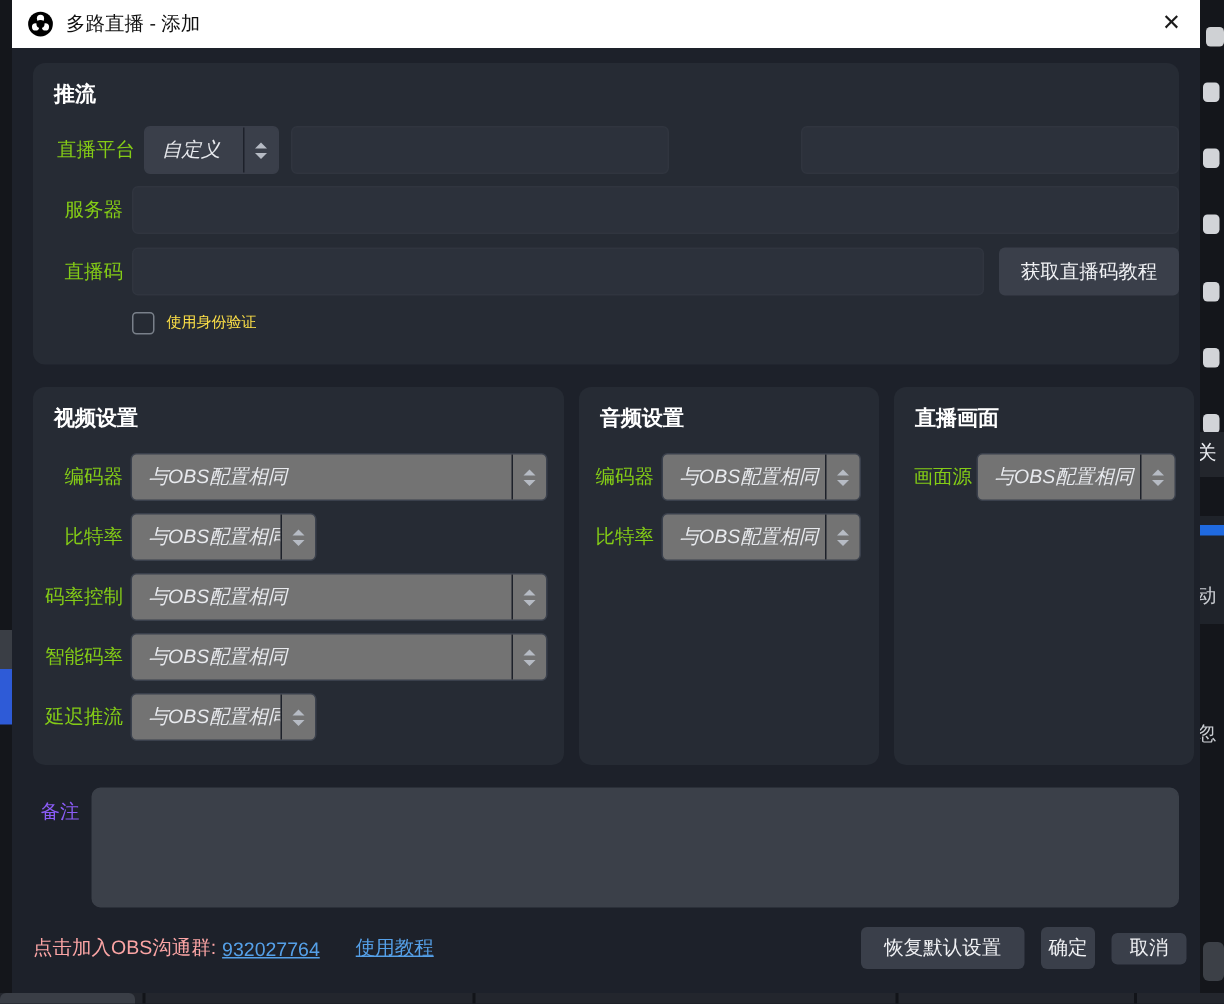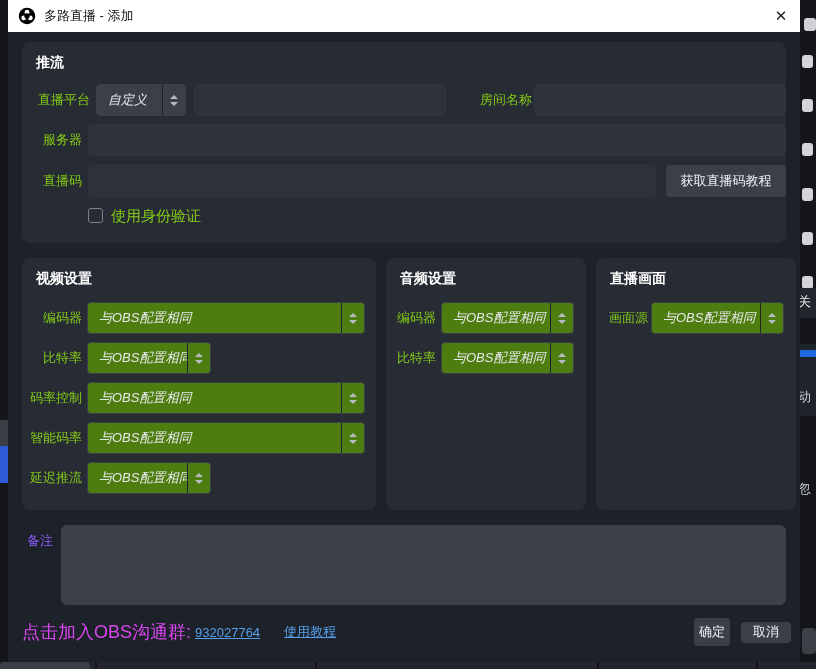--- a/index.html
+++ b/index.html
@@ -49,39 +49,39 @@
   .row { position:absolute; height:32px; }
   .flabel { position:absolute; top:0; height:32px; line-height:32px; font-size:13px; color:#84cc16; text-align:right; }
 
   .text-input {
     position:absolute; top:0; height:32px; background:#2c313b; border:1px solid #30353f;
     border-radius:4px; color:#e8eaee; font-size:13px; padding:0 10px; outline:none;
     font-family:inherit;
   }
   .select {
     position:absolute; top:0; height:32px; display:flex; align-items:stretch;
-    background:#4d7c0f; border:1px solid #3a404c; border-radius:4px; cursor:default;
+    background:#737373; border:1px solid #3a404c; border-radius:4px; cursor:default;
   }
   .select.light { background:#3a3f4a; border-color:#3a3f4a; }
   .select-value { flex:1; line-height:30px; padding-left:11px; font-size:13px; color:#e8eaee; white-space:nowrap; overflow:hidden;font-style:italic; }
   .select-arrows {
     flex:0 0 23px; border-left:1px solid #1d212a; display:flex; flex-direction:column;
     align-items:center; justify-content:center; gap:3px;
   }
   .select-arrows .up { width:0; height:0; border-left:4px solid transparent; border-right:4px solid transparent; border-bottom:4px solid #b6bbc4; }
   .select-arrows .dn { width:0; height:0; border-left:4px solid transparent; border-right:4px solid transparent; border-top:4px solid #b6bbc4; }
 
   .btn {
     background:#3a3f4a; color:#f0f1f4; border:none; border-radius:4px; font-size:13px;
     font-family:inherit; cursor:default;
   }
   .btn-tutorial { position:absolute; left:644px; top:0; width:120px; height:32px; }
 
   .checkbox { position:absolute; left:66px; top:3px; width:15px; height:15px; border:1.5px solid #79808a; border-radius:3px; background:transparent; }
-  .checkbox-label { position:absolute; left:89px; top:0; height:22px; line-height:22px; font-size:15px; color:#84cc16; }
+  .checkbox-label { position:absolute; left:89px; top:0; height:22px; line-height:22px; font-size:10px; color:#fde047; }
 
   
   .push-r1 { left:0; top:42px;  width:764px; }
   .push-r2 { left:0; top:82px;  width:764px; }
   .push-r3 { left:0; top:123px; width:764px; }
   .push-r4 { left:0; top:163px; width:764px; height:22px; }
   .lbl-platform { left:0; width:68px; }
   .sel-platform { left:74px; width:90px; }
   .inp-platform-url { left:172px; width:252px; }
   .lbl-room { left:430px; width:80px; }
@@ -108,21 +108,21 @@
     position:absolute; left:53px; top:493px; width:725px; height:80px; background:#3b4049;
     border:1px solid #3b4049; border-radius:6px; color:#e8eaee; font-size:13px; padding:8px 10px;
     resize:none; outline:none; font-family:inherit;
   }
 
   
   .dialog-footer {
     position:absolute; left:14px; top:586px; width:769px; height:28px;
     display:flex; align-items:center;
   }
-  .footer-text { font-size:18px; color:#d946ef; }
+  .footer-text { font-size:13px; color:#fca5a5; }
   .footer-link { font-size:13px; color:#55a0e8; text-decoration:underline; margin-left:4px; cursor:pointer; }
   .footer-link.second { margin-left:24px; }
   .footer-spacer { flex:1; }
   .btn-reset { width:109px; height:28px; margin-right:11px; }
   .btn-ok { width:36px; height:28px; margin-right:11px; }
   .btn-cancel { width:50px; height:21px; }
 </style>
 </head>
 <body>
 
@@ -173,21 +173,20 @@
         <div class="row push-r1">
           <span class="flabel lbl-platform">直播平台</span>
           <div class="select light sel-platform">
             <span class="select-value">自定义</span>
             <span class="select-arrows">
                 <i class="up"></i>
                 <i class="dn"></i>
               </span>
           </div>
           <input class="text-input inp-platform-url" value="" style="">
-          <span class="flabel lbl-room">房间名称</span>
           <input class="text-input inp-room" value="" style="">
         </div>
 
         <div class="row push-r2">
           <span class="flabel lbl-server">服务器</span>
           <input class="text-input inp-server" value="" style="">
         </div>
 
         <div class="row push-r3">
           <span class="flabel lbl-key">直播码</span>
@@ -297,19 +296,20 @@
       </section>
 
       <span class="notes-label">备注</span>
       <textarea class="notes-input" style=""></textarea>
 
       <div class="dialog-footer">
         <span class="footer-text">点击加入OBS沟通群:</span>
         <span class="footer-link">932027764</span>
         <span class="footer-link second">使用教程</span>
         <span class="footer-spacer"></span>
+        <button class="btn btn-reset">恢复默认设置</button>
         <button class="btn btn-ok">确定</button>
         <button class="btn btn-cancel">取消</button>
       </div>
 
     </div>
   </div>
 </div>
 
 </body></html>

